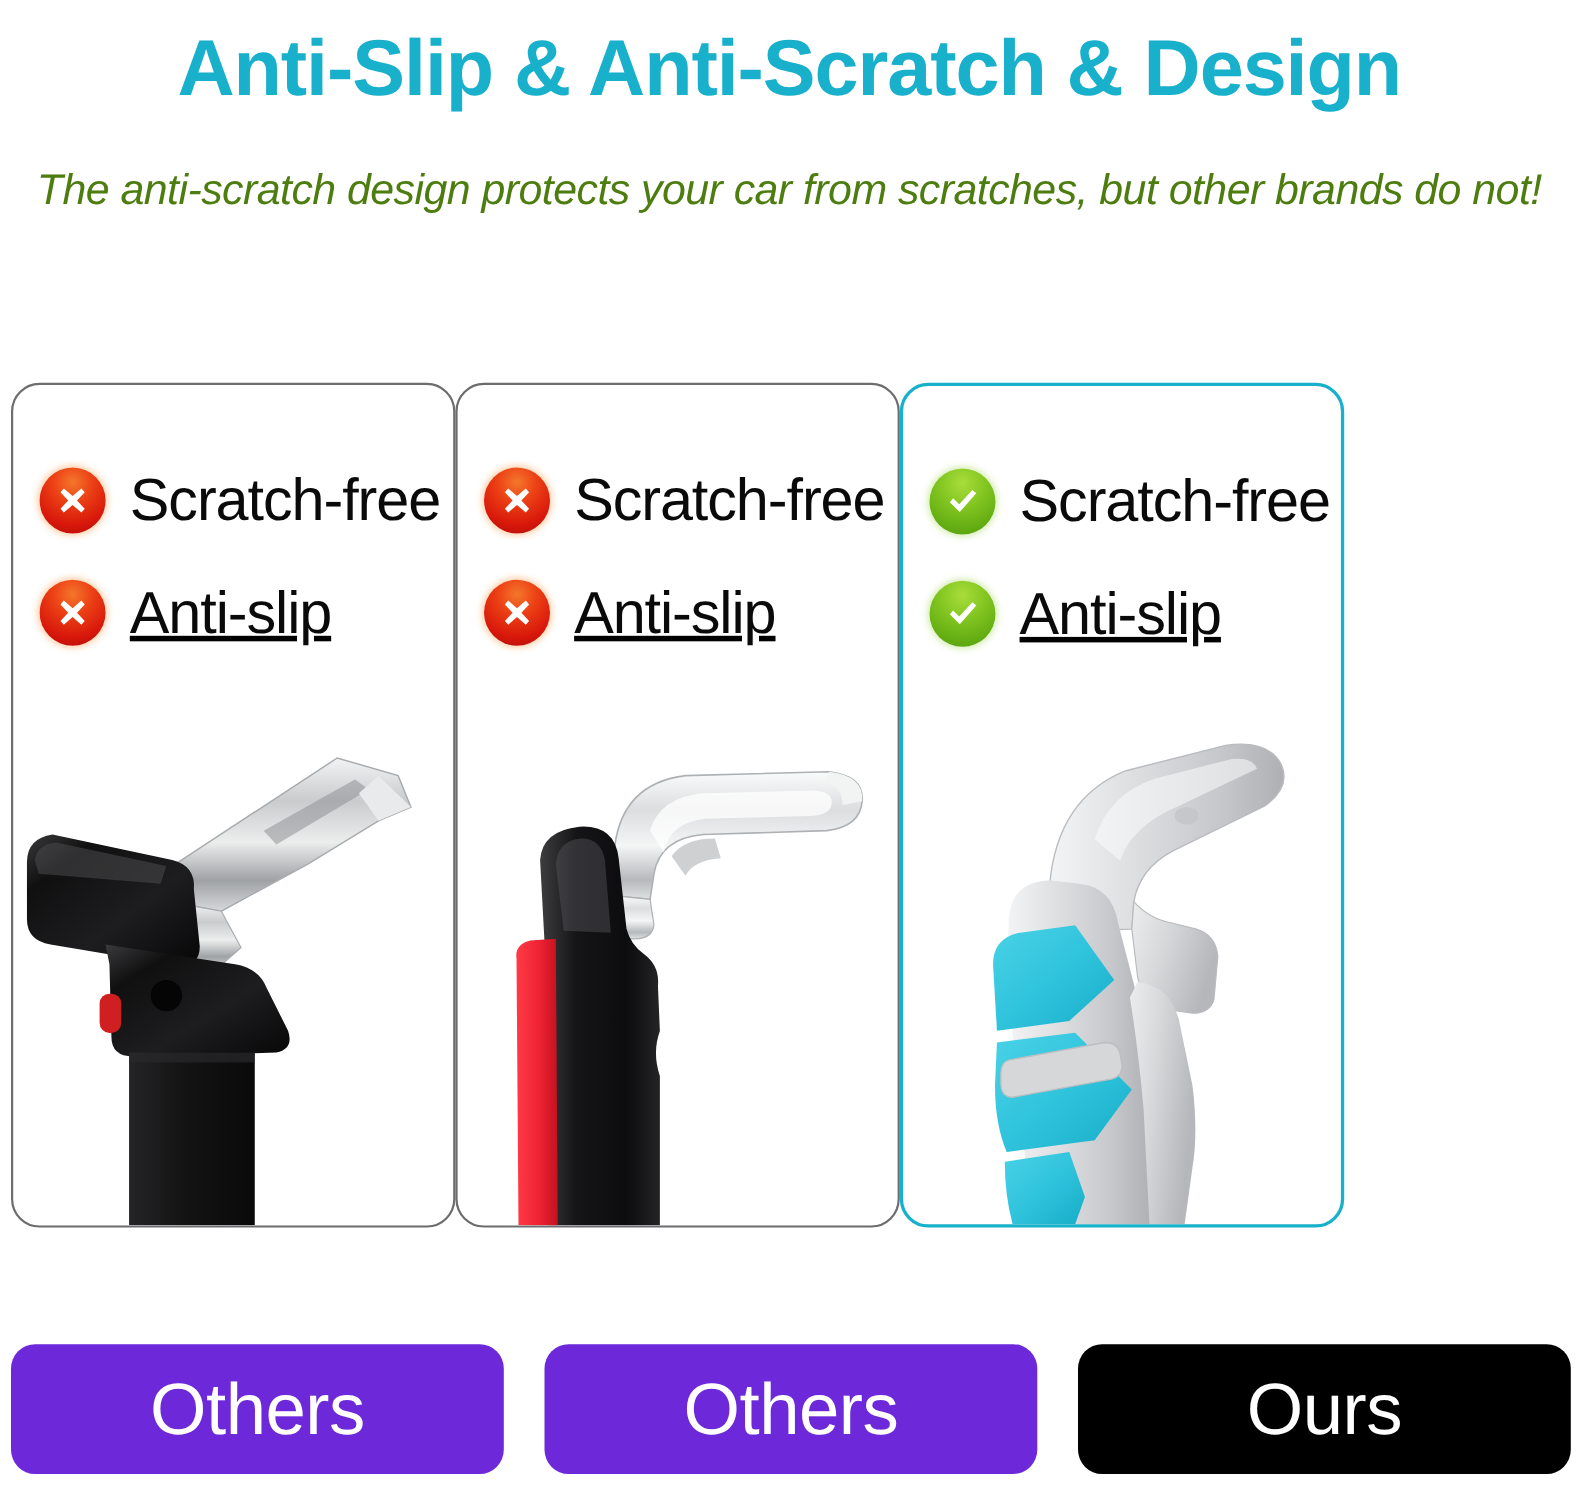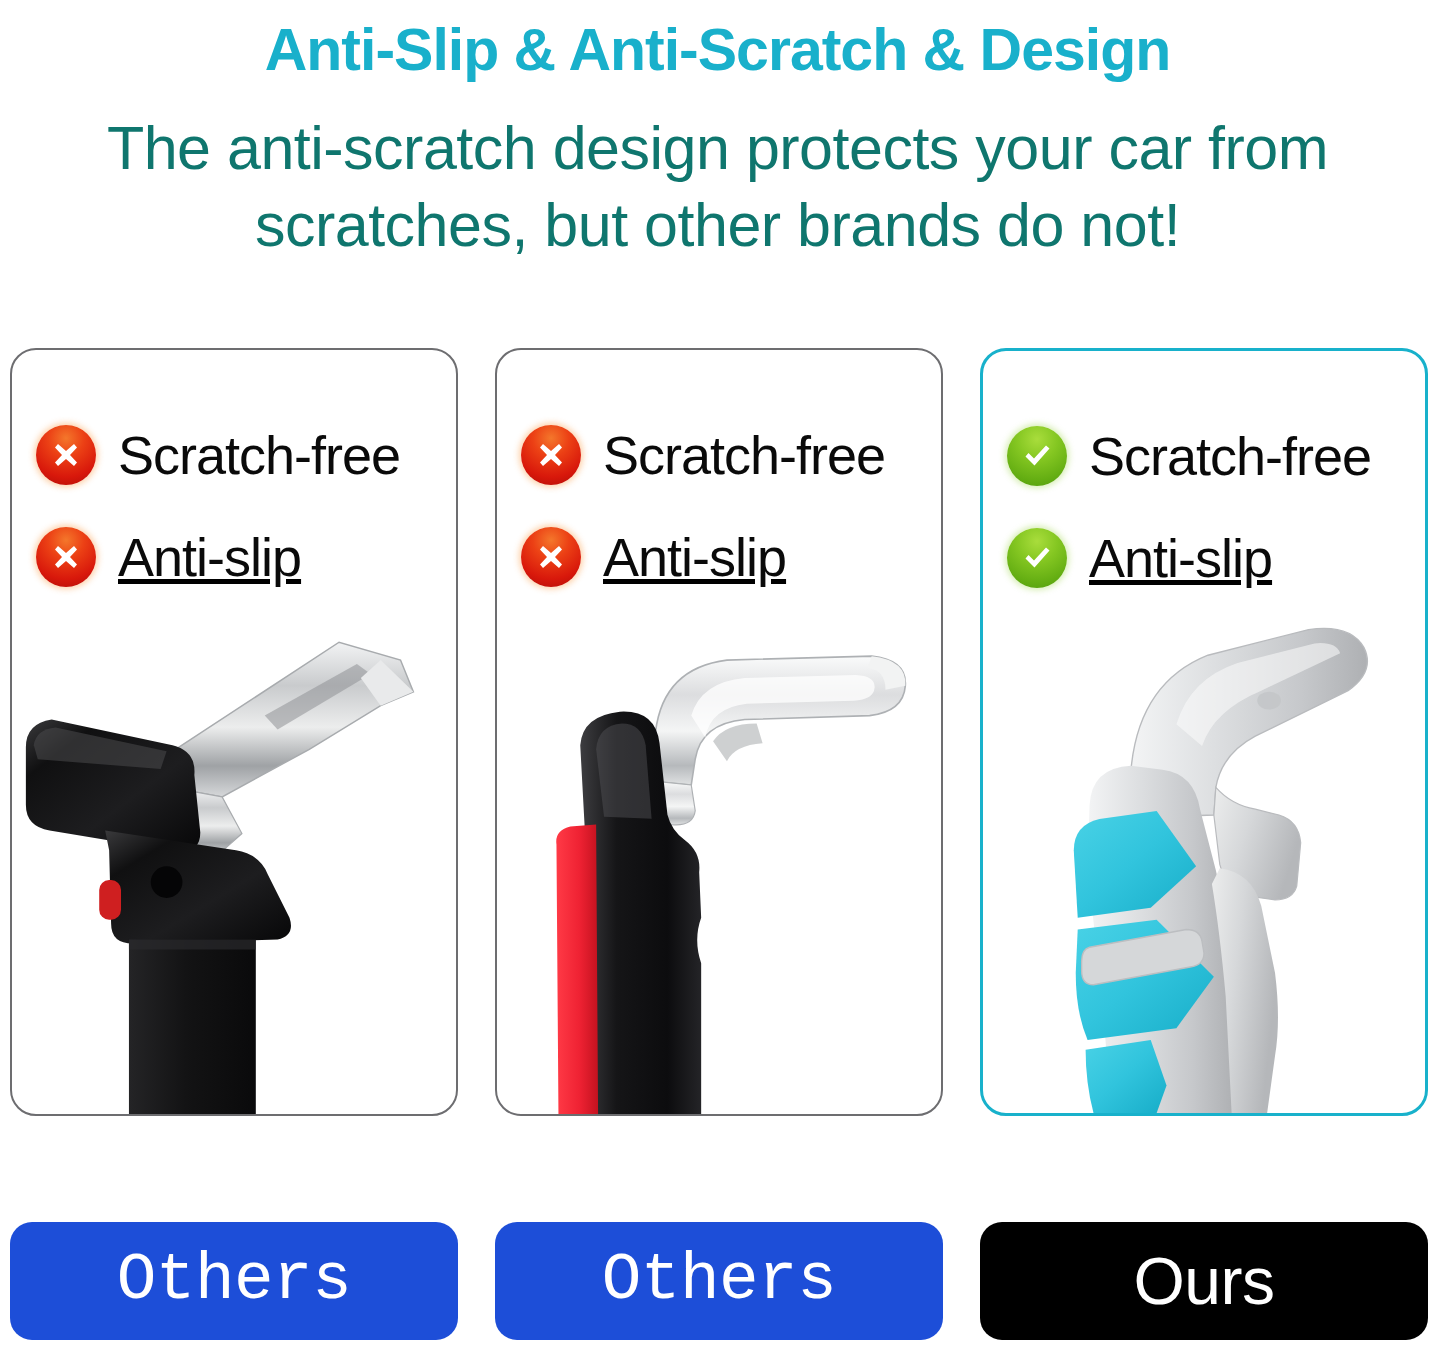--- a/index.html
+++ b/index.html
@@ -7,46 +7,47 @@
     width:1435px;height:1354px;
     background:#ffffff;
     font-family:"Liberation Sans", sans-serif;
     overflow:hidden;
     position:relative;
   }
 
   
   .header{ padding:0 14px; }
   .title{
-    margin:4px;
+    margin:16px;
     font-family:"Liberation Sans", sans-serif;
-    font-size:59px;
+    font-size:72px;
     font-weight:bold;
     letter-spacing:-1px;
     text-align:center;
     line-height:84px;
     padding-top:4px;
     white-space:nowrap;
   }
   .subtitle{
     margin:0;
-    font-size:61px;
+    font-size:39px;
     font-weight:400;
     line-height:77px;
     text-align:center;
-    color:#0f766e;
+    color:#4d7c0f;
     padding-top:14px;
     letter-spacing:-0.5px;
+    font-style:italic;
   }
 
   
   .cards{
     position:absolute;
     top:348px; left:10px;
-    width:1418px; height:768px;
+    width:1212px; height:768px;
     display:flex;
     justify-content:space-between;
   }
   .card{
     width:448px;
     height:768px;
     box-sizing:border-box;
     border-radius:26px;
     background:#ffffff;
     position:relative;
@@ -105,21 +106,21 @@
     top:1222px; left:10px;
     width:1418px; height:118px;
     display:flex;
     justify-content:space-between;
   }
   .bar{
     width:448px;height:118px;
     border-radius:22px;
     display:flex;align-items:center;justify-content:center;
   }
-  .bar.others{ background:#1d4ed8;font-family:Liberation Mono, monospace; }
+  .bar.others{ background:#6d28d9; }
   .bar.ours{ background:#000000; }
   .bar-text{
     color:#ffffff;
     font-size:66px;
     line-height:66px;
     font-weight:400;
     letter-spacing:-0.5px;
   }
 </style>
 </head>

